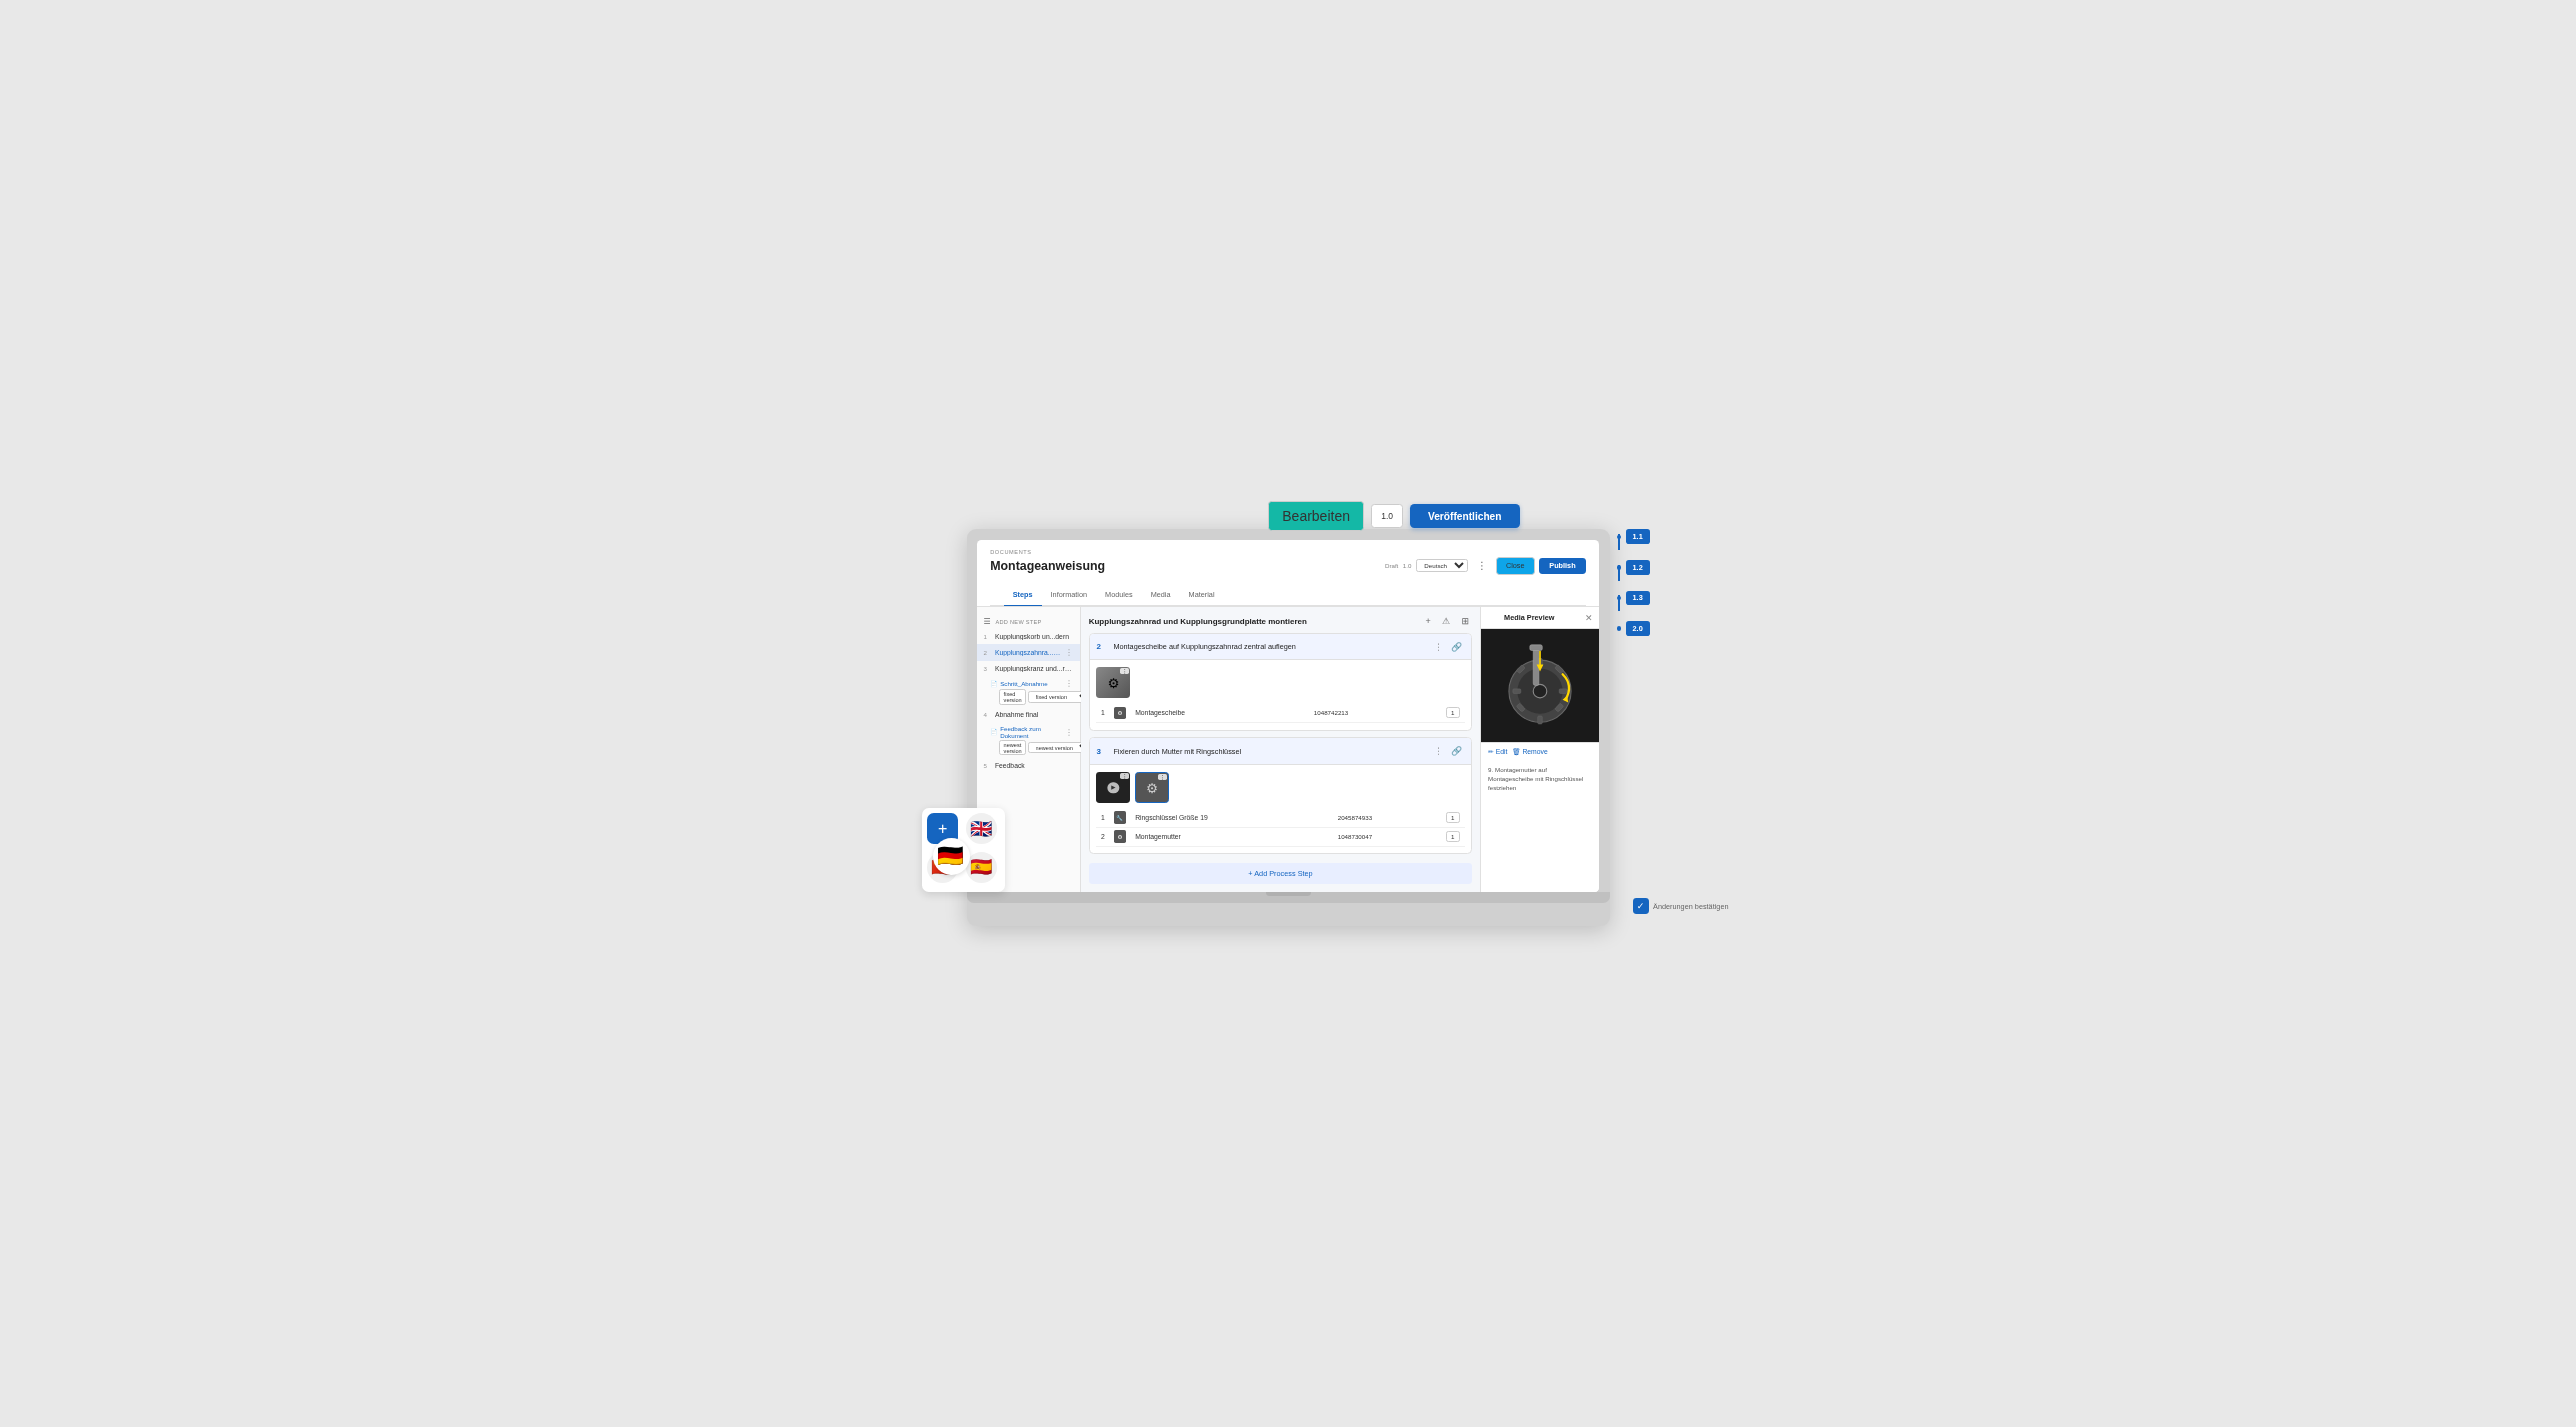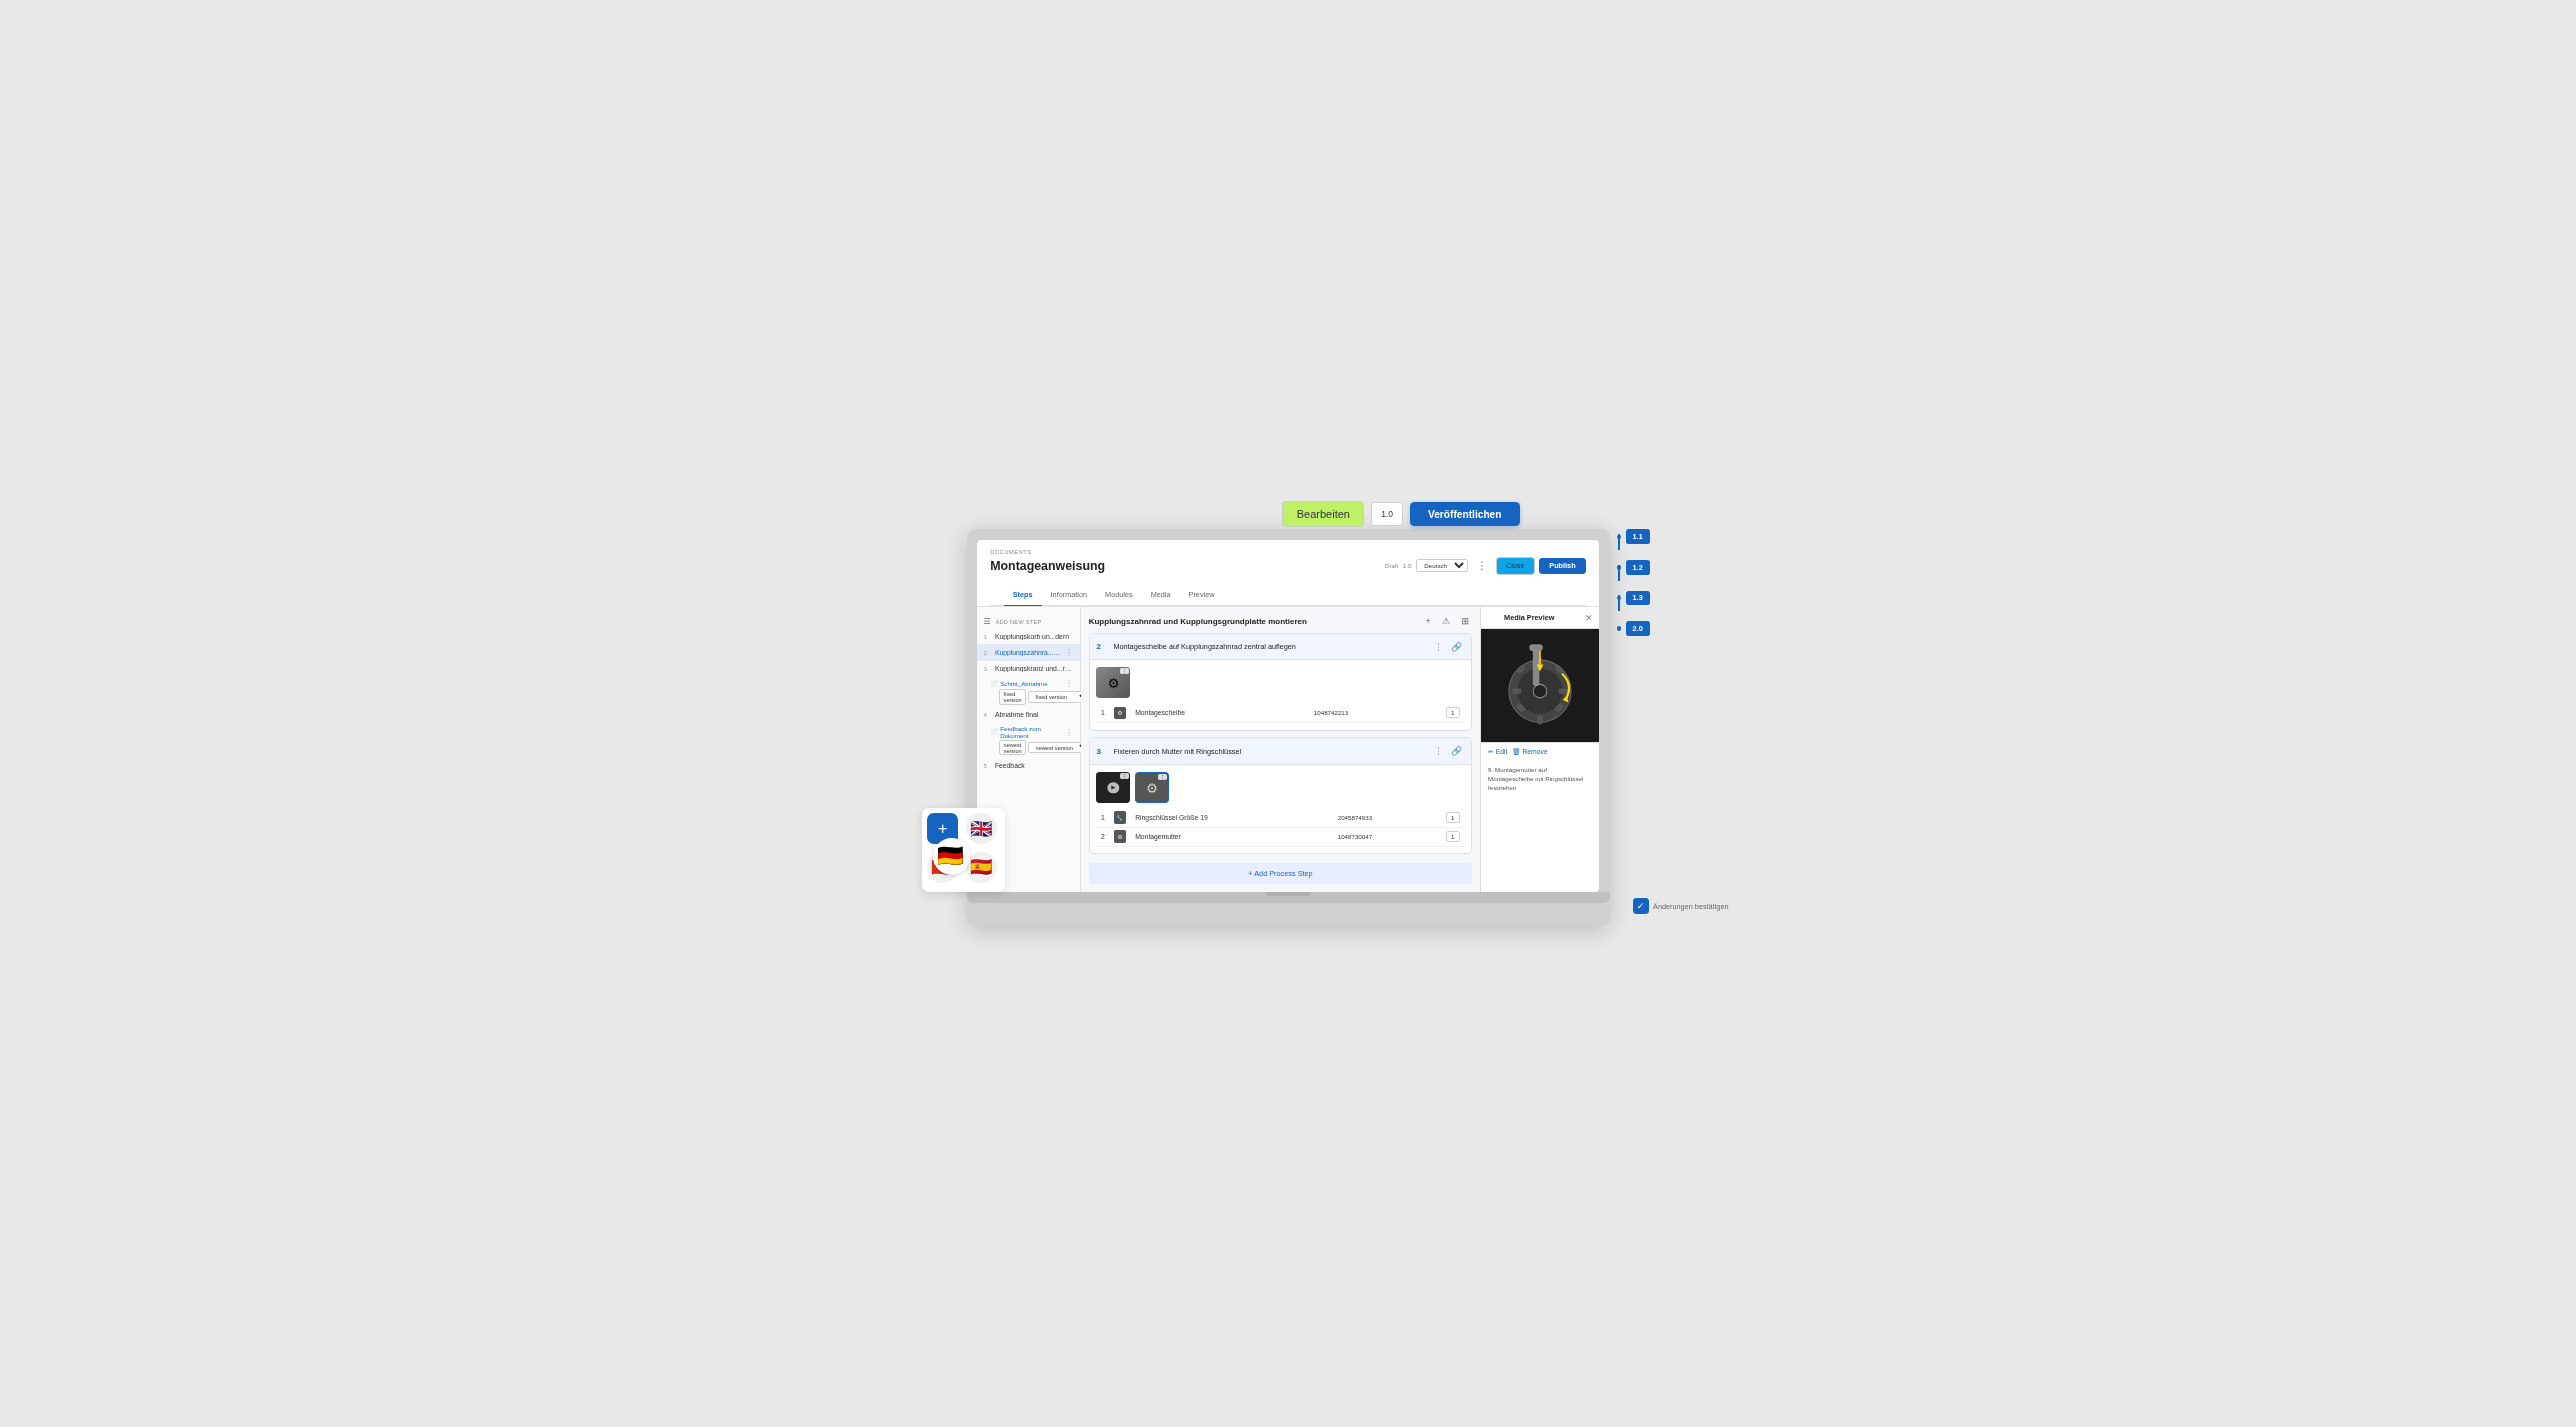--- a/index.html
+++ b/index.html
@@ -24,25 +24,25 @@
       position: absolute;
       top: 0;
       right: 90px;
       display: flex;
       align-items: center;
       gap: 6.8px;
       z-index: 20;
     }
 
     .top-bar-edit-btn {
-      background: #bef264;
+      background: #14b8a6;
       border: 0.8px solid #ccc;
       border-radius: 3.4px;
       padding: 5.6px 13.5px;
-      font-size: 11px;
+      font-size: 14px;
       font-weight: 500;
       cursor: pointer;
       color: #333;
     }
 
     .top-bar-version {
       background: #fff;
       border: 0.8px solid #ccc;
       border-radius: 3.4px;
       padding: 5.6px 9px;
@@ -774,21 +774,21 @@
               <button class="close-btn">Close</button>
               <button class="publish-btn-header">Publish</button>
             </div>
           </div>
 
           <div class="tabs-row">
             <div class="tab active">Steps</div>
             <div class="tab">Information</div>
             <div class="tab">Modules</div>
             <div class="tab">Media</div>
-            <div class="tab">Preview</div>
+            <div class="tab">Material</div>
           </div>
         </div>
 
         <div class="body-layout">
 
           <div class="sidebar">
             <div class="add-step-bar">
               <span class="hamburger-icon">☰</span>
               <span>ADD NEW STEP</span>
             </div>

